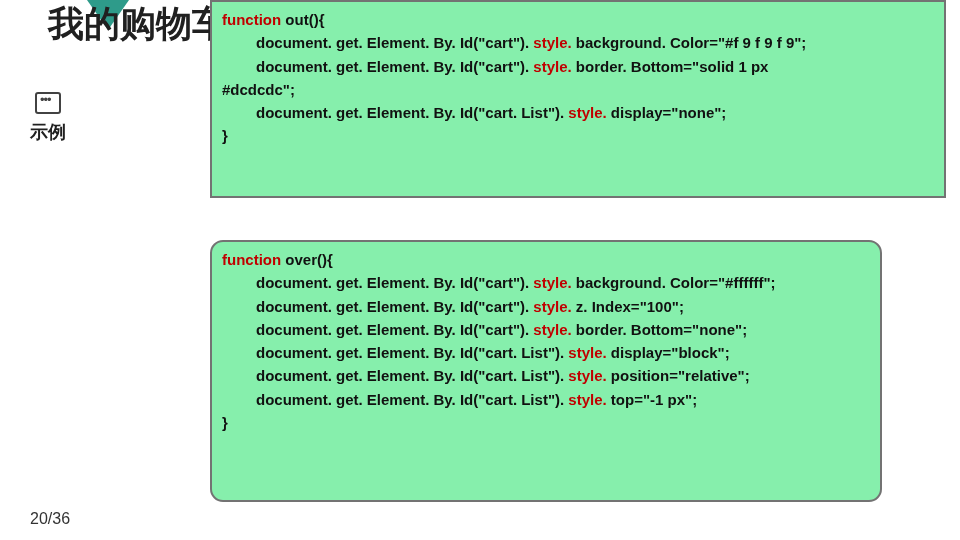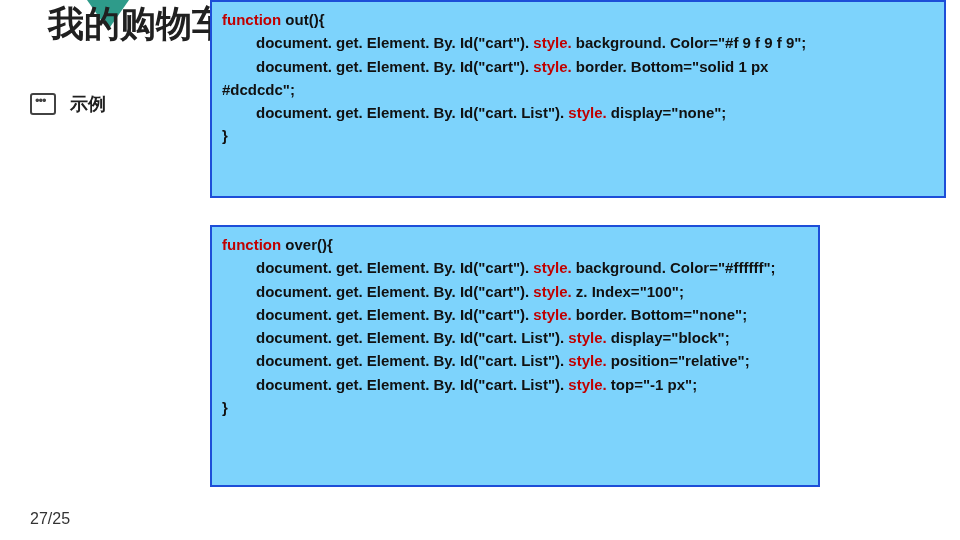--- a/index.html
+++ b/index.html
@@ -23,21 +23,22 @@
     top: 0; left: 48px;
     font-size: 36px;
     font-weight: 700;
     color: #202020;
   }
   .sidebar {
     position: absolute;
     top: 92px; left: 30px;
     display: flex;
     align-items: center;
-    gap: 14px;
+    gap: 6px;
+    flex-direction: column;
   }
   .sidebar .icon {
     width: 26px; height: 22px;
     border: 2px solid #424242;
     border-radius: 3px;
     position: relative;
   }
   .sidebar .icon::after {
     content: "•••";
     position: absolute;
@@ -47,31 +48,31 @@
     letter-spacing: -1px;
   }
   .sidebar .label {
     font-size: 18px;
     font-weight: 700;
     color: #202020;
   }
   .block {
     position: absolute;
     left: 210px;
-    border: 2px solid #1d4ed8;
-    background: #7dd3fc;
+    border: 2px solid #737373;
+    background: #86efac;
     padding: 6px 10px 10px 10px;
     font-family: Arial, sans-serif;
     font-size: 15px;
     line-height: 1.55;
     font-weight: 700;
     color: #111;
   }
   .block1 { top: 0;   width: 736px; height: 198px; }
-  .block2 { top: 225px; width: 610px; height: 262px; }
+  .block2 { top: 240px; width: 672px; height: 262px; border-radius: 13px; }
   .kw { color: #c00000; }
   .ind1 { padding-left: 34px; display: block; }
   .ind0 { display: block; }
   .page {
     position: absolute;
     left: 30px; bottom: 12px;
     font-size: 16px;
     color: #333;
   }
 </style>
@@ -99,13 +100,13 @@
   <span class="ind0"><span class="kw">function </span><span>over(){</span></span>
   <span class="ind1"><span>document. get. Element. By. Id("cart"). </span><span class="kw">style. </span><span>background. Color="#ffffff"; </span></span>
   <span class="ind1"><span>document. get. Element. By. Id("cart"). </span><span class="kw">style. </span><span>z. Index="100"; </span></span>
   <span class="ind1"><span>document. get. Element. By. Id("cart"). </span><span class="kw">style. </span><span>border. Bottom="none"; </span></span>
   <span class="ind1"><span>document. get. Element. By. Id("cart. List"). </span><span class="kw">style. </span><span>display="block"; </span></span>
   <span class="ind1"><span>document. get. Element. By. Id("cart. List"). </span><span class="kw">style. </span><span>position="relative"; </span></span>
   <span class="ind1"><span>document. get. Element. By. Id("cart. List"). </span><span class="kw">style. </span><span>top="-1 px"; </span></span>
   <span class="ind0">}</span>
 </div>
 
-<div class="page">27/25</div>
+<div class="page">20/36</div>
 
 </body></html>

